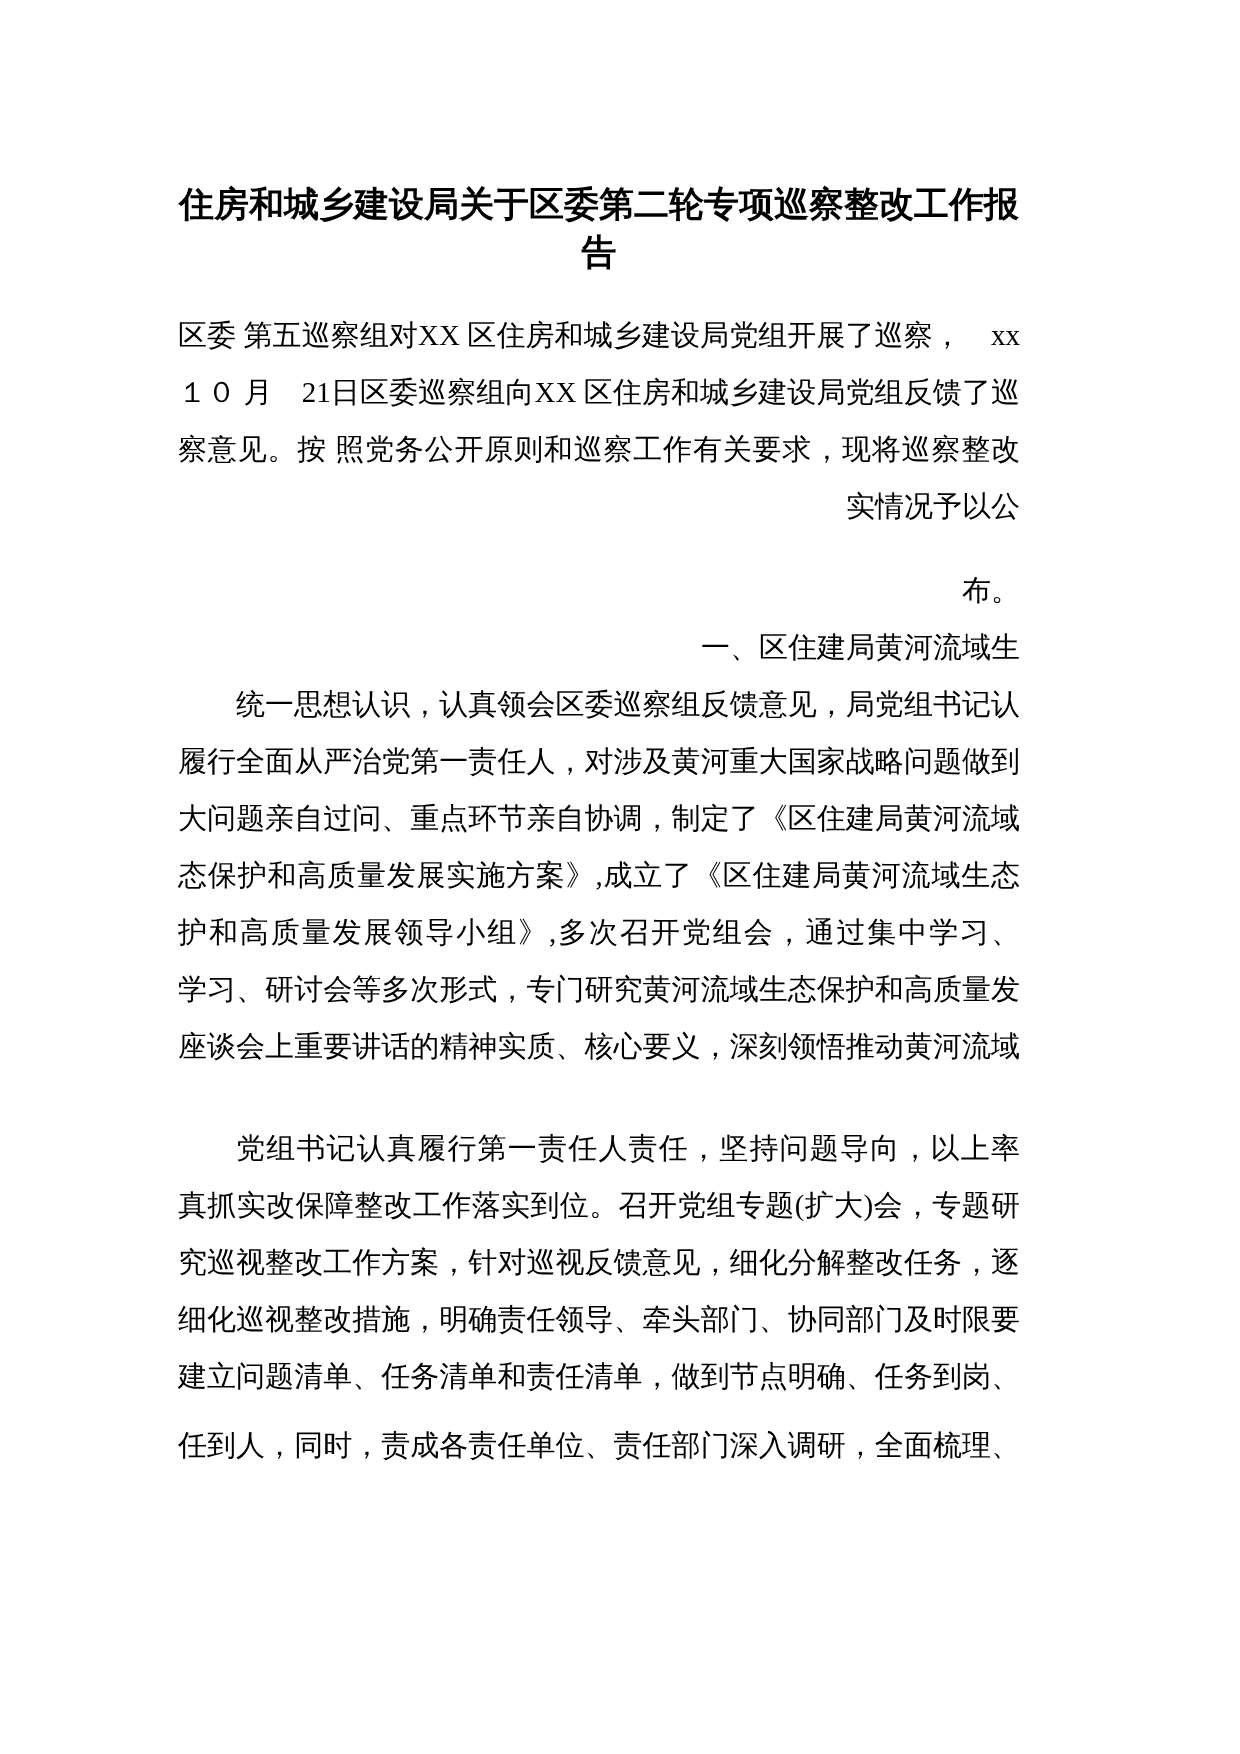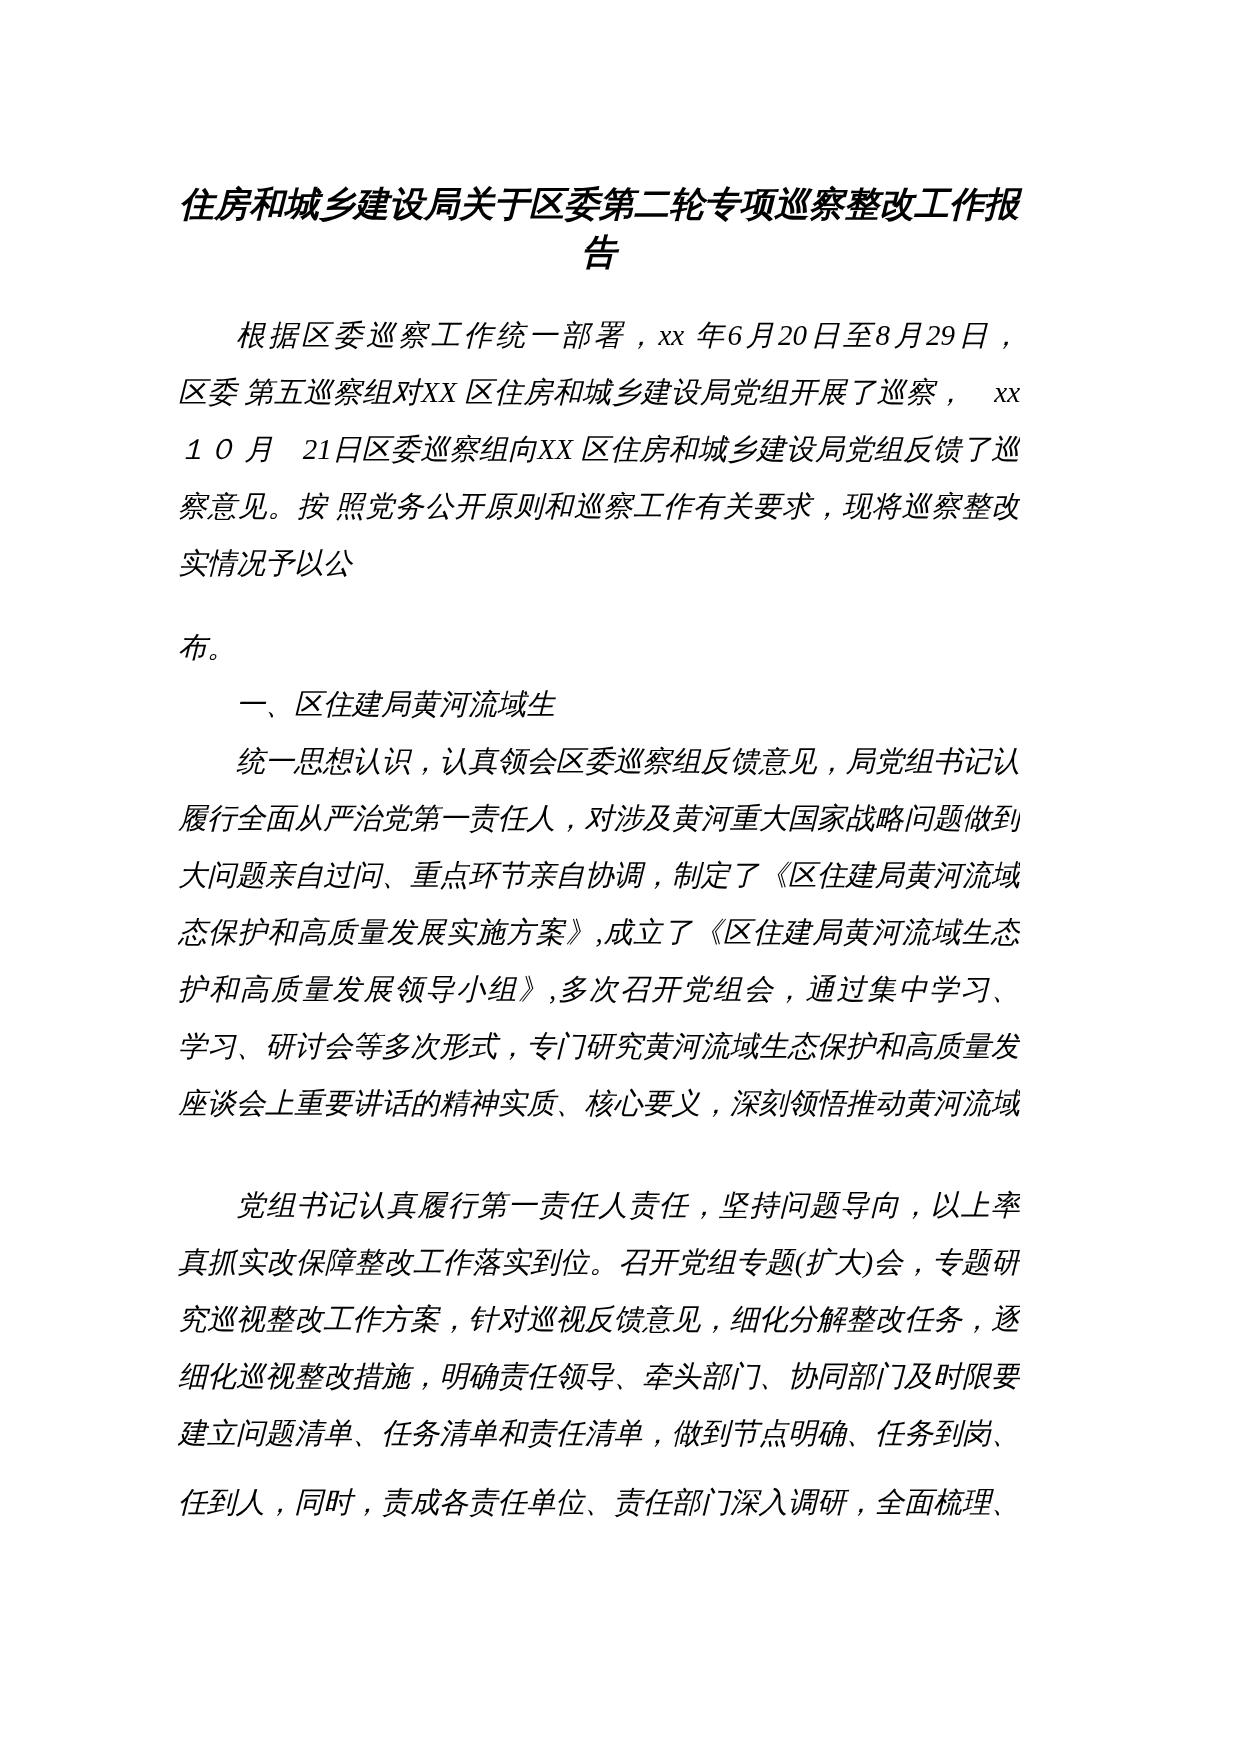--- a/index.html
+++ b/index.html
@@ -13,21 +13,20 @@
     overflow: hidden;
     font-family: "Liberation Serif", "DejaVu Serif", serif;
     color: #000000;
   }
   .page {
     box-sizing: border-box;
     width: 1240px;
     height: 1754px;
     padding: 180px 220px 0 178px;
     background: #ffffff;
-    font-style: italic;
   }
   .title {
     margin: 0;
     font-family: "Liberation Sans", "DejaVu Sans", sans-serif;
     font-weight: 700;
     font-size: 35px;
     line-height: 48px;
     text-align: center;
     letter-spacing: 0px;
     color: #000000;
@@ -39,21 +38,21 @@
     margin: 0;
   }
   .para.spaced {
     margin-top: 45px;
   }
   .line {
     font-size: 29px;
     line-height: 57px;
     height: 57px;
     white-space: nowrap;
-    text-align: left;
+    text-align: right;
     color: #000000;
   }
   .line.fill {
     white-space: normal;
     text-align: justify;
     text-align-last: justify;
     overflow: hidden;
   }
   .line.indent {
     text-indent: 58px;
@@ -65,21 +64,20 @@
     margin-top: 27px;
   }
 </style>
 </head>
 <body>
 
 <div class="page">
   <h1 class="title">住房和城乡建设局关于区委第二轮专项巡察整改工作报告</h1>
   <div class="content">
       <div class="para">
-        <div class="line fill indent">根据区委巡察工作统一部署，xx 年6月20日至8月29日，</div>
         <div class="line fill">区委 第五巡察组对XX 区住房和城乡建设局党组开展了巡察，　xx 年</div>
         <div class="line fill">１０ 月　21日区委巡察组向XX 区住房和城乡建设局党组反馈了巡</div>
         <div class="line fill">察意见。按 照党务公开原则和巡察工作有关要求，现将巡察整改落</div>
         <div class="line">实情况予以公</div>
         <div class="line gap-lg">布。</div>
       </div>
       <div class="para">
         <div class="line indent">一、区住建局黄河流域生</div>
       </div>
       <div class="para">

